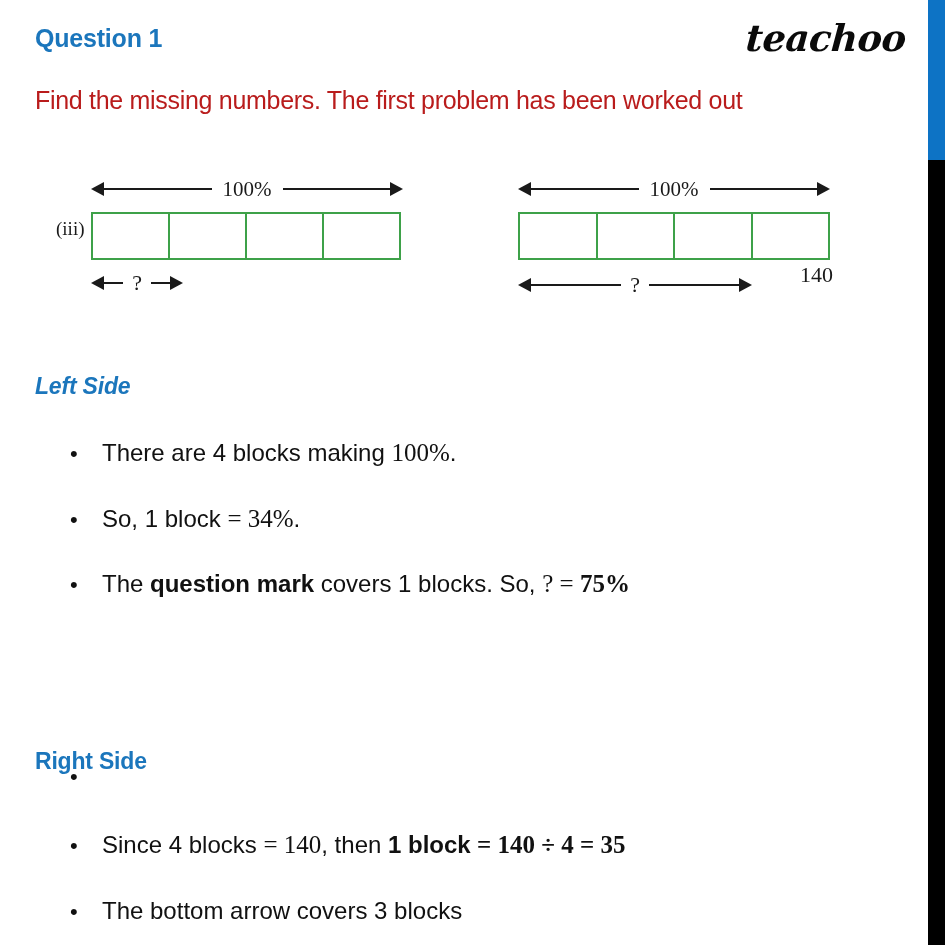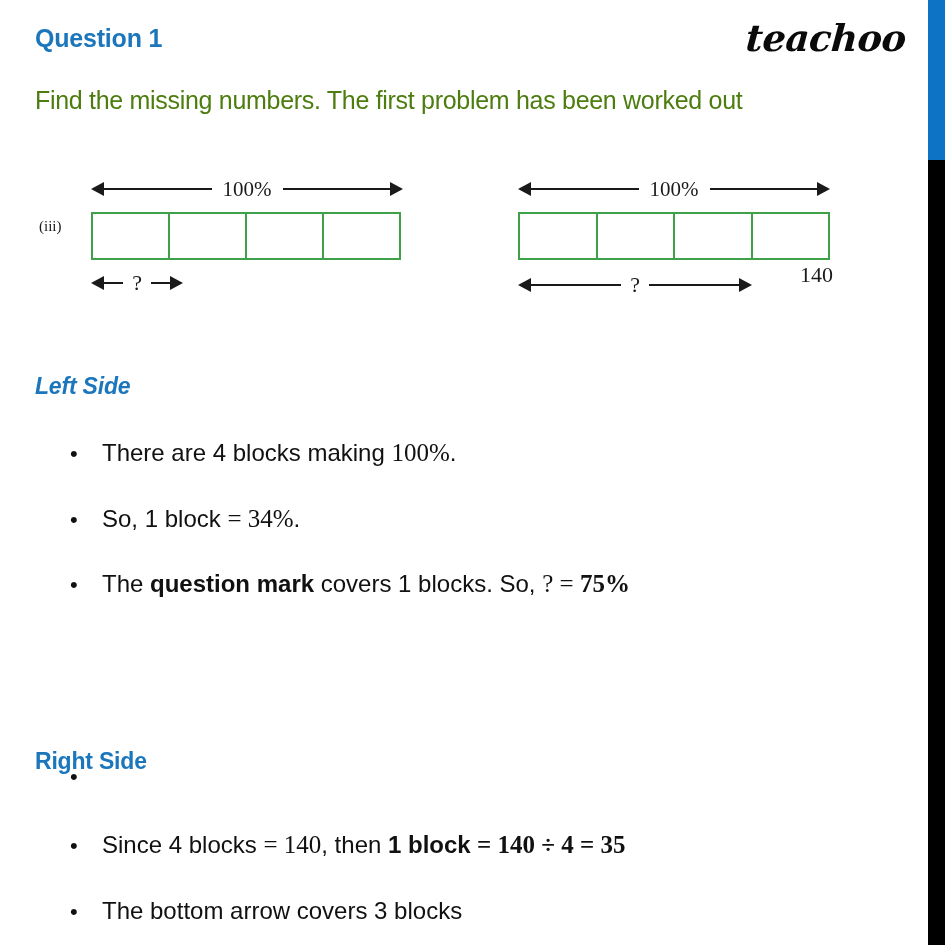--- a/index.html
+++ b/index.html
@@ -65,38 +65,38 @@
     font-size: 37px;
     color: #0a0a0a;
     letter-spacing: -0.5px;
     transform: skewX(-4deg);
   }
   #question-prompt {
     position: absolute;
     left: 35px;
     top: 86px;
     font-size: 25px;
-    color: #4d7c0f;
+    color: #b91c1c;
     letter-spacing: -0.3px;
     white-space: nowrap;
   }
 
   
   .diagram {
     position: absolute;
   }
   #diagram-left  { left: 33px;  top: 170px; width: 400px; height: 135px; }
   #diagram-right { left: 505px; top: 170px; width: 380px; height: 135px; }
 
   .roman-label {
     position: absolute;
-    left: 6px;
+    left: 23px;
     top: 48px;
     font-family: "Liberation Serif", serif;
-    font-size: 15px;
+    font-size: 19px;
     color: #1a1a1a;
   }
 
   .bar-boxes {
     position: absolute;
     display: flex;
     border: 2.5px solid #3ea149;
     background: #ffffff;
     box-sizing: border-box;
   }

